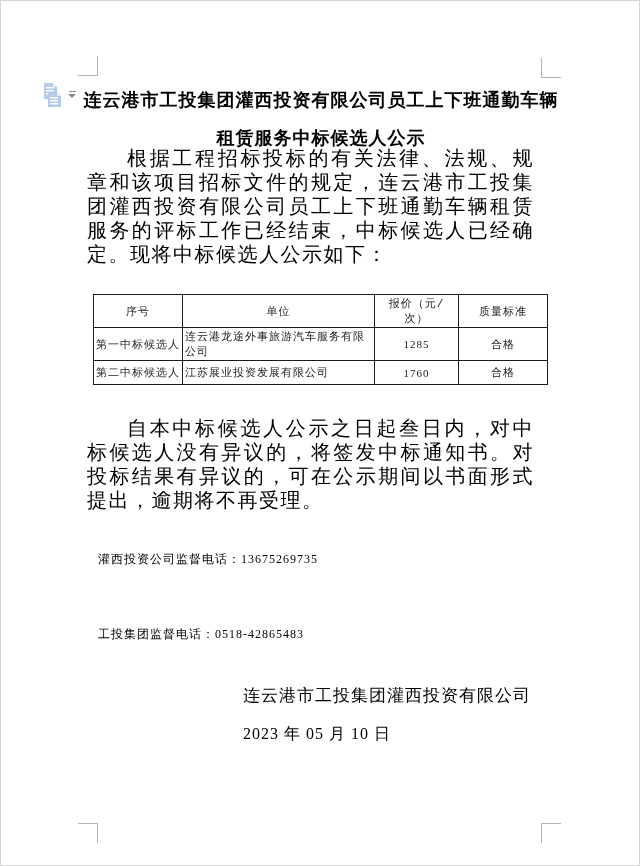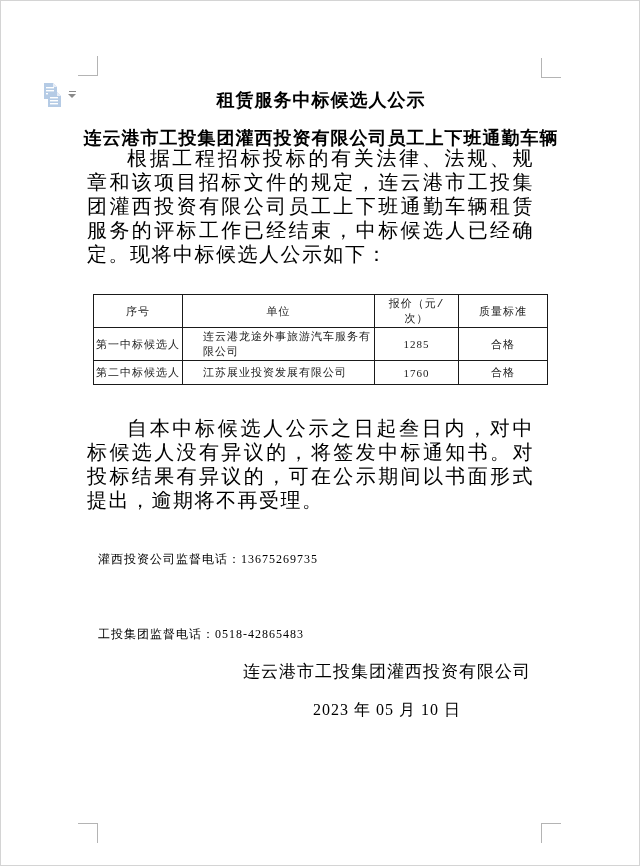--- a/index.html
+++ b/index.html
@@ -55,31 +55,31 @@
   table.bid-table {
     position: absolute; left: 92px; top: 293px; width: 454px;
     border-collapse: collapse; table-layout: fixed;
     font-size: 11px; letter-spacing: 1px; color: #1a1a1a;
   }
   table.bid-table th, table.bid-table td {
     border: 1px solid #1a1a1a; font-weight: normal;
     text-align: center; vertical-align: middle; padding: 1px 2px;
   }
   table.bid-table th { height: 18px; font-family: Liberation Mono, monospace; }
-  table.bid-table td.l { text-align: left; padding-left: 20px; }
+  table.bid-table td.l { text-align: left; padding-left: 2px; }
   tr.r1 td { height: 33px; }
   tr.r2 td, tr.r3 td { height: 24px; }
 
   .line { position: absolute; left: 97px; font-size: 12px; line-height: 38px; letter-spacing: 1px; }
   .phone1 { top: 539px; }
   .phone2 { top: 614px; }
 
   .signature {
-    position: absolute; right: 108px; top: 652px;
-    text-align: center; font-size: 17px; line-height: 38px; letter-spacing: 1px;
+    position: absolute; right: 108px; top: 676px;
+    text-align: left; font-size: 17px; line-height: 38px; letter-spacing: 1px;
   }
   .signature .date { font-size: 16px; margin-right: 0; }
 </style>
 </head>
 <body>
 
 <div class="page">
 
   <div class="crop tl"></div>
   <div class="crop tr"></div>
@@ -96,22 +96,22 @@
       <path d="M7 11 h9 l4 4 v11 h-13 z" fill="#b5cbe5"></path>
       <rect x="9" y="16" width="8" height="1.4" fill="#ffffff"></rect>
       <rect x="9" y="19" width="8" height="1.4" fill="#ffffff"></rect>
       <rect x="9" y="22" width="8" height="1.4" fill="#ffffff"></rect>
       <path d="M16 11 l4 4 h-4 z" fill="#e8eef7"></path>
     </svg>
     <span class="paste-arrow"></span>
   </div>
 
   <div class="title">
+    <div>连云港市工投集团灌西投资有限公司员工上下班通勤车辆</div>
     <div>租赁服务中标候选人公示</div>
-    <div>连云港市工投集团灌西投资有限公司员工上下班通勤车辆</div>
   </div>
 
   <p class="para para1">根据工程招标投标的有关法律、法规、规章和该项目招标文件的规定，连云港市工投集团灌西投资有限公司员工上下班通勤车辆租赁服务的评标工作已经结束，中标候选人已经确定。现将中标候选人公示如下：</p>
 
   <table class="bid-table">
     <colgroup>
       <col style="width:89px">
         <col style="width:192px">
         <col style="width:84px">
         <col style="width:89px">

